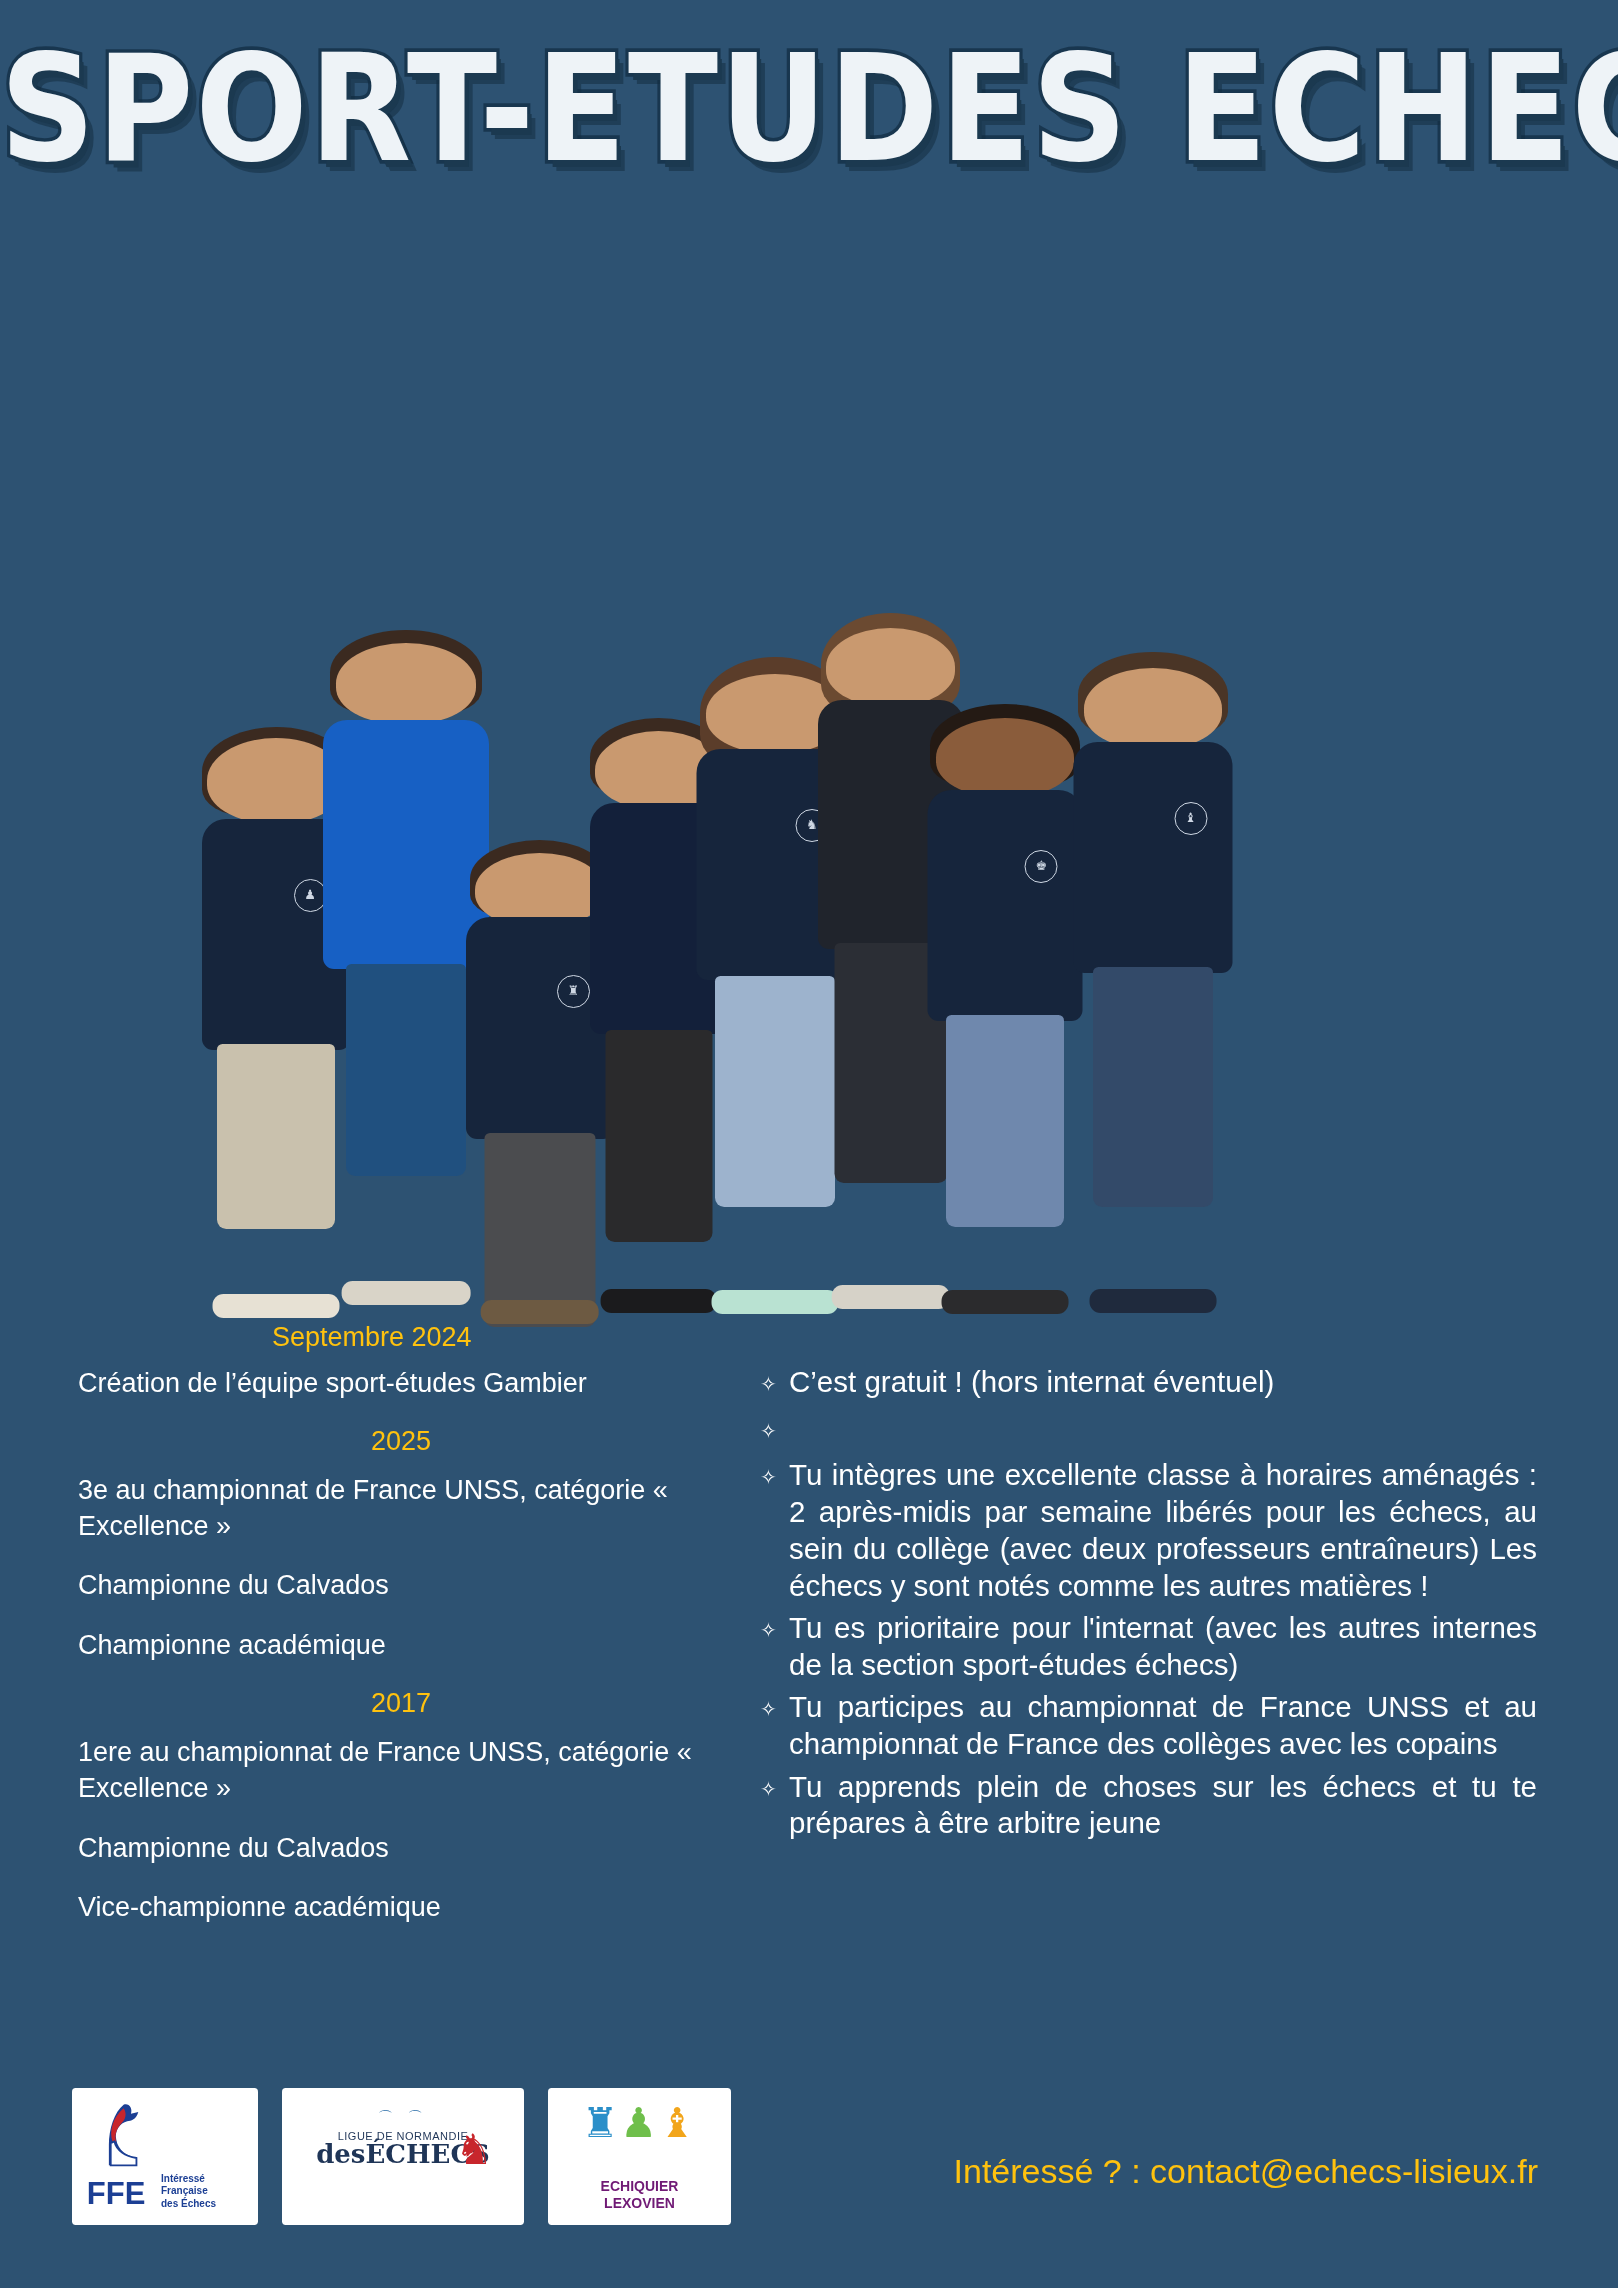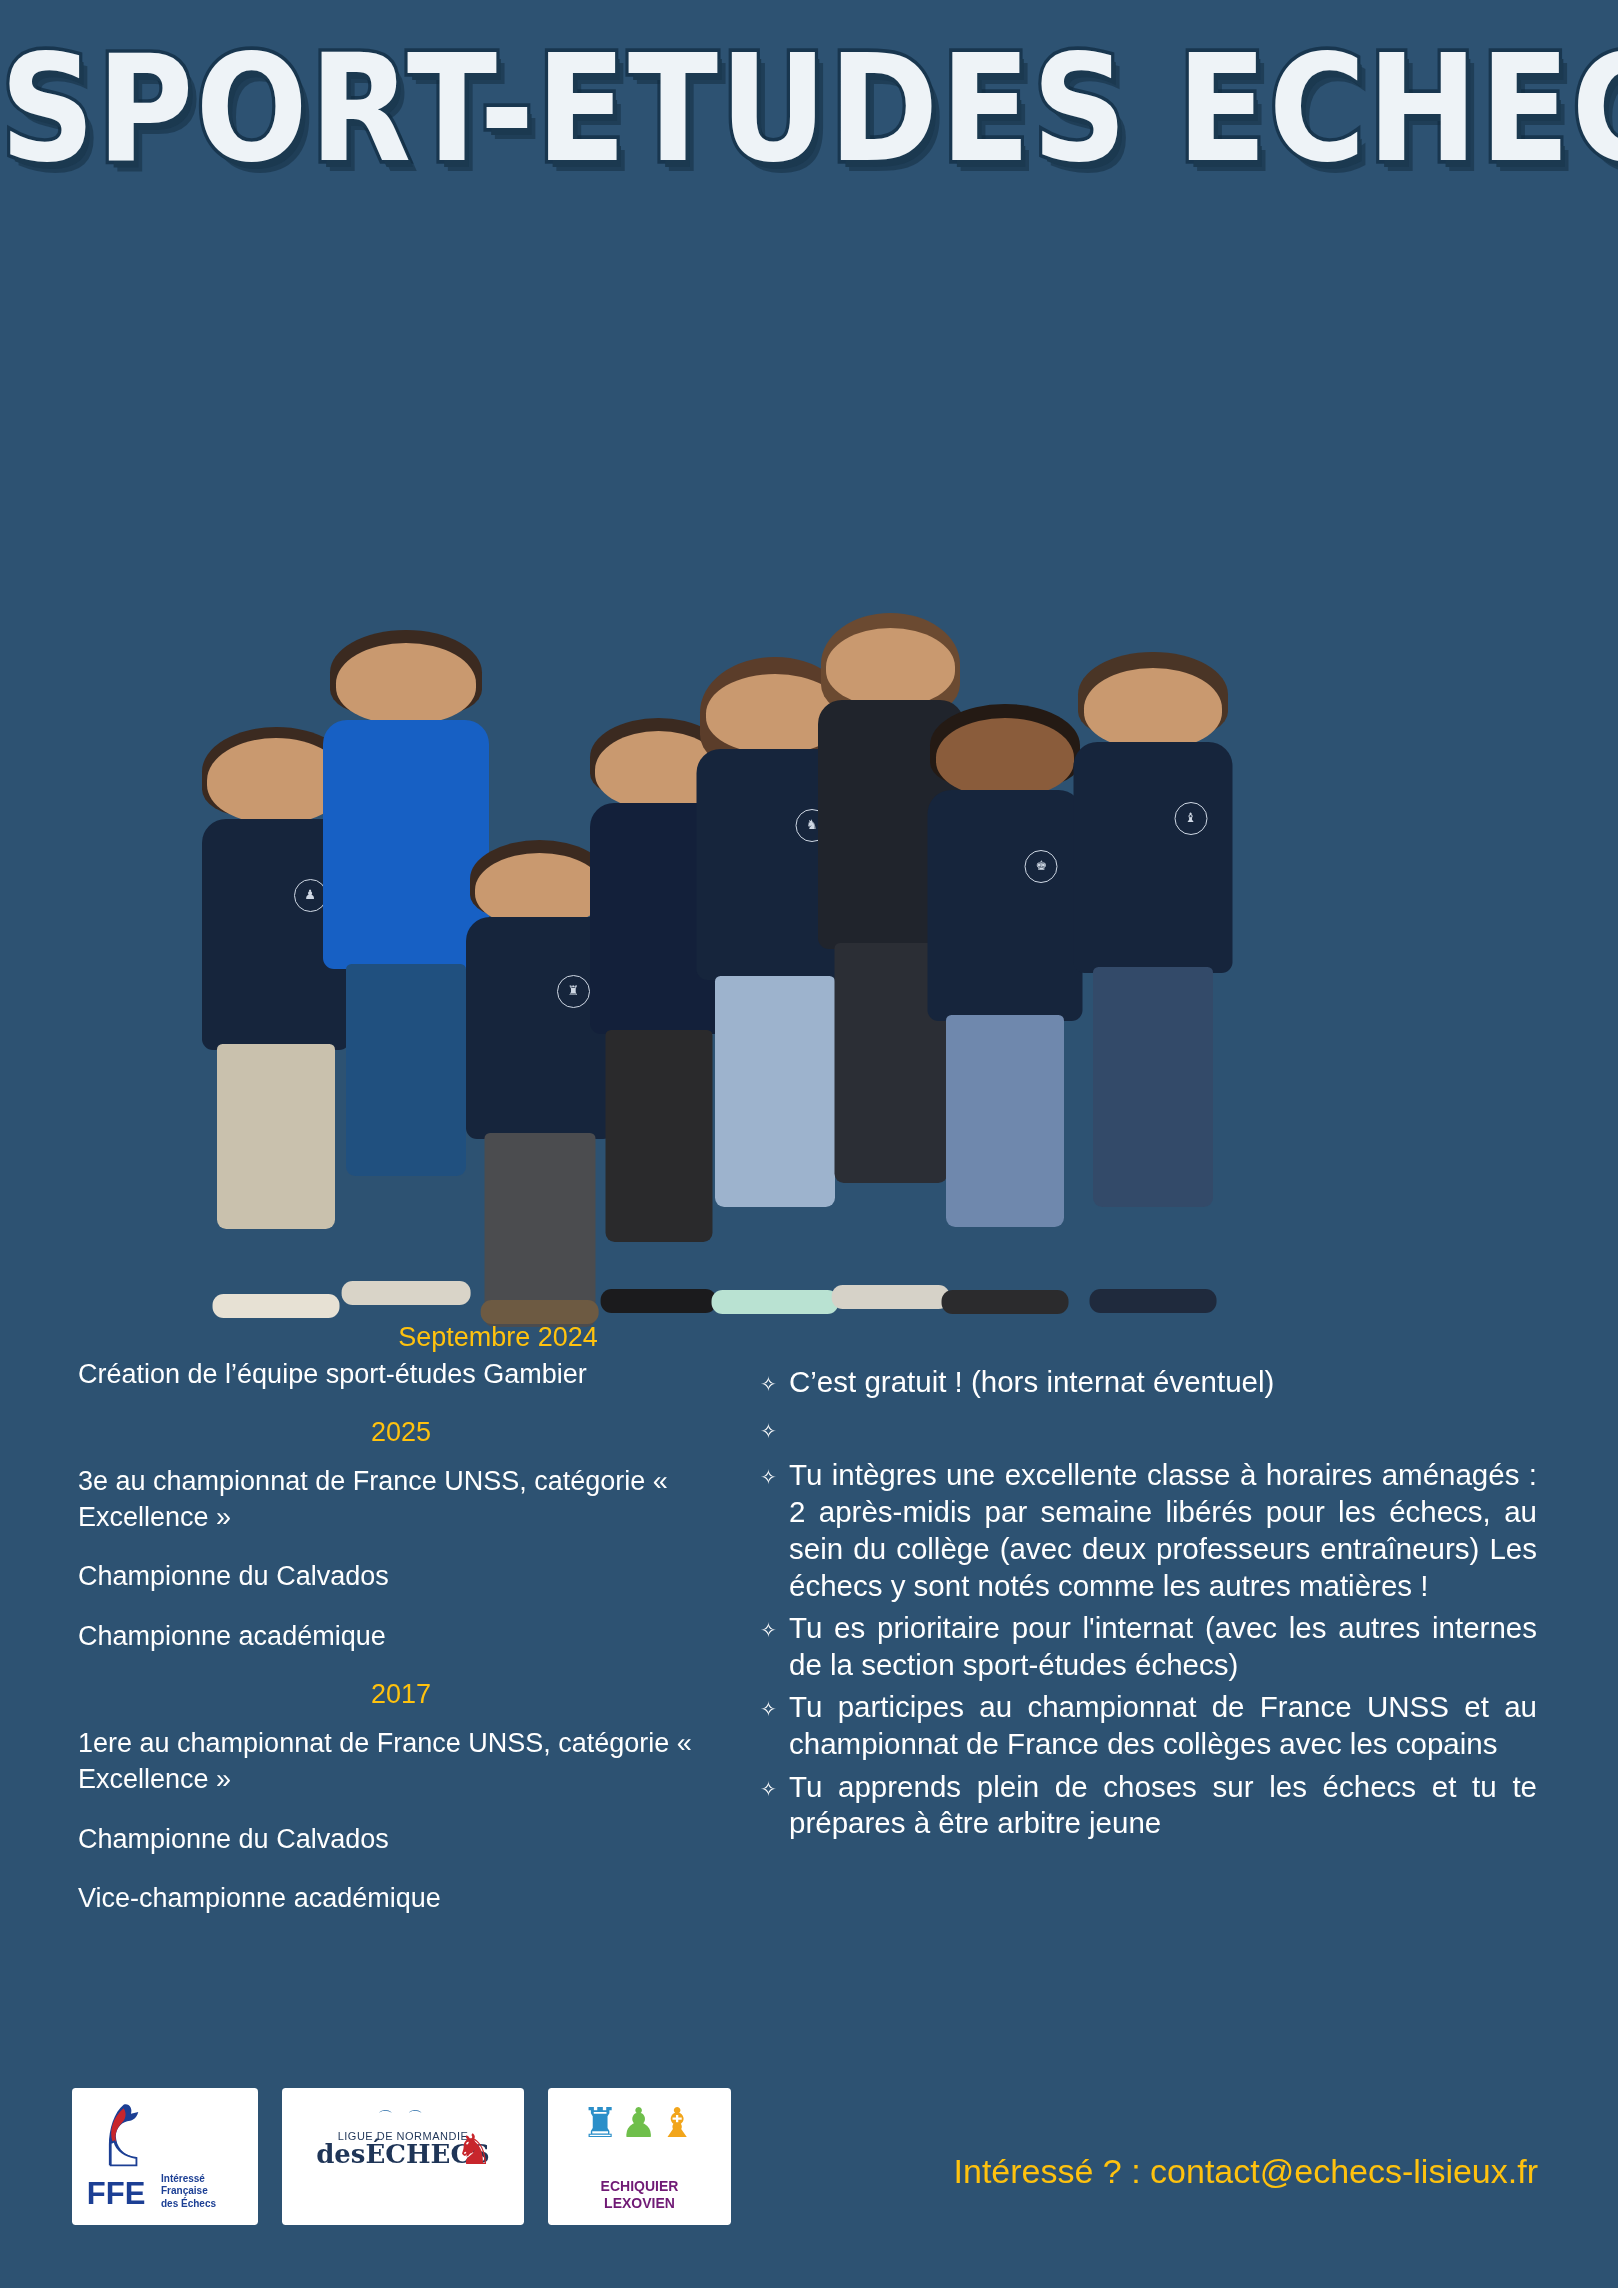--- a/index.html
+++ b/index.html
@@ -150,21 +150,21 @@
     width: 646px;
     color: #ffffff;
   }
   .year {
     text-align: center;
     color: #ffc20e;
     font-size: 27px;
     font-weight: normal;
     margin: 0 0 16.6px 0;
   }
-  .year.first { text-align: center; padding-left: 194px; margin-bottom: 4px;}
+  .year.first { text-align: left; padding-left: 194px; margin-bottom: 13px;}
   .left-item {
     font-size: 27px;
     line-height: 1.32;
     margin: 0 0 24px 0;
     color: #ffffff;
   }
 
   
   .right-col {
     position: absolute;

